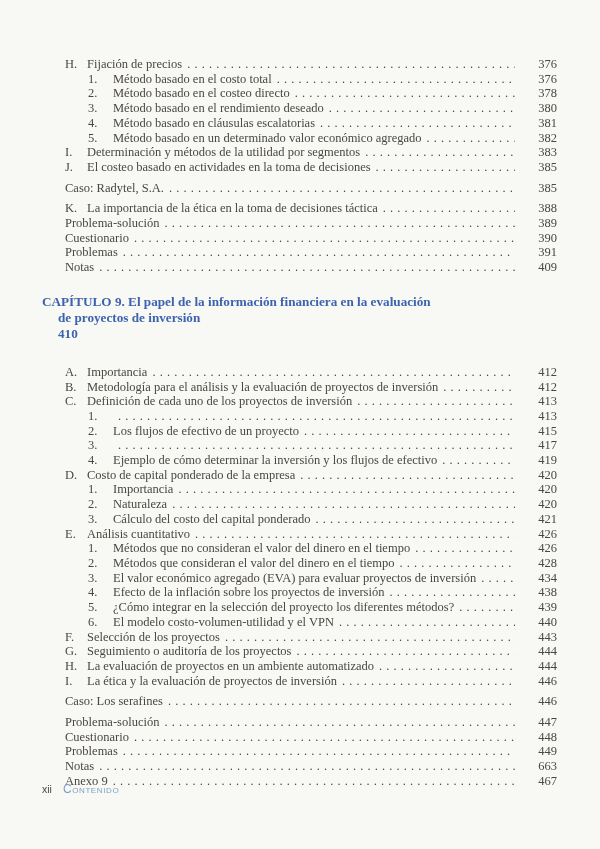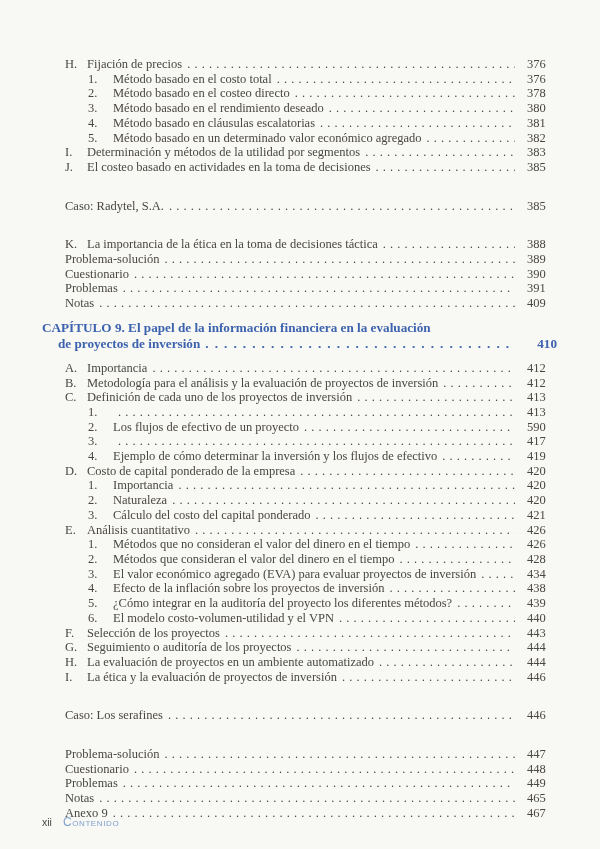--- a/index.html
+++ b/index.html
@@ -16,35 +16,35 @@
   }
   .r-letter,.r-plain{padding-left:23px;}
   .r-number{padding-left:46px;}
   .r-letter .marker{flex:0 0 22px;}
   .r-number .marker{flex:0 0 25px;}
   .label{flex:0 0 auto;}
   .leader{
     flex:1 1 0;min-width:0;overflow:hidden;white-space:nowrap;
     padding-left:5px;margin-right:12px;letter-spacing:.5px;
   }
-  .page-num{flex:0 0 30px;text-align:left;}
-  .gap-s{margin-top:24px;}
+  .page-num{flex:0 0 30px;text-align:right;}
+  .gap-s{margin-top:6px;}
   .chapter{
-    margin-top:9px;
+    margin-top:19px;
     color:var(--accent,#3d63af);font-weight:bold;
     font-size:13.2px;line-height:16px;
   }
-  .chapter .ch-line2{display:flex;align-items:flex-start;padding-left:16px;white-space:nowrap;}
+  .chapter .ch-line2{display:flex;align-items:flex-start;padding-left:16px;white-space:nowrap;flex-direction:column;}
   .chapter .leader{letter-spacing:1.4px;margin-right:12px;}
   .chapter .page-num{flex:0 0 30px;text-align:right;}
   #list-b{margin-top:9px;}
   .footer{
     position:absolute;left:42px;top:782px;
     font-family:"Liberation Sans",sans-serif;
-    display:flex;align-items:baseline;margin-top:33px;
+    display:flex;align-items:baseline;
   }
   .footer .folio{font-size:10.5px;color:var(--ink,#4a4742);margin-right:11px;}
   .footer .section{
     font-variant:small-caps;font-size:12px;letter-spacing:.6px;
     color:var(--footer-blue,#7f9fd0);
   }
 </style>
 </head>
 <body>
 
@@ -163,21 +163,21 @@
         </div>
         <div class="row r-number">
           <span class="marker">1.</span>
           <span class="leader">.&nbsp;.&nbsp;.&nbsp;.&nbsp;.&nbsp;.&nbsp;.&nbsp;.&nbsp;.&nbsp;.&nbsp;.&nbsp;.&nbsp;.&nbsp;.&nbsp;.&nbsp;.&nbsp;.&nbsp;.&nbsp;.&nbsp;.&nbsp;.&nbsp;.&nbsp;.&nbsp;.&nbsp;.&nbsp;.&nbsp;.&nbsp;.&nbsp;.&nbsp;.&nbsp;.&nbsp;.&nbsp;.&nbsp;.&nbsp;.&nbsp;.&nbsp;.&nbsp;.&nbsp;.&nbsp;.&nbsp;.&nbsp;.&nbsp;.&nbsp;.&nbsp;.&nbsp;.&nbsp;.&nbsp;.&nbsp;.&nbsp;.&nbsp;.&nbsp;.&nbsp;.&nbsp;.&nbsp;.&nbsp;.&nbsp;.&nbsp;.&nbsp;.&nbsp;.&nbsp;.&nbsp;.&nbsp;.&nbsp;.&nbsp;.&nbsp;.&nbsp;.&nbsp;.&nbsp;.&nbsp;.&nbsp;.&nbsp;.&nbsp;.&nbsp;.&nbsp;.&nbsp;.&nbsp;.&nbsp;.&nbsp;.&nbsp;.&nbsp;.&nbsp;.&nbsp;.&nbsp;.&nbsp;.&nbsp;.&nbsp;.&nbsp;.&nbsp;.&nbsp;.&nbsp;.&nbsp;.&nbsp;.&nbsp;.&nbsp;.&nbsp;.&nbsp;.&nbsp;.&nbsp;.&nbsp;.&nbsp;.&nbsp;.&nbsp;.&nbsp;.&nbsp;.&nbsp;.&nbsp;.&nbsp;.&nbsp;.&nbsp;.&nbsp;.&nbsp;.&nbsp;.&nbsp;.&nbsp;.&nbsp;.&nbsp;.&nbsp;.&nbsp;.&nbsp;.&nbsp;.&nbsp;.&nbsp;.&nbsp;.&nbsp;.&nbsp;.&nbsp;.&nbsp;.&nbsp;.&nbsp;.&nbsp;.&nbsp;.&nbsp;.&nbsp;.&nbsp;.&nbsp;.&nbsp;.&nbsp;.&nbsp;.&nbsp;.&nbsp;</span>
           <span class="page-num">413</span>
         </div>
         <div class="row r-number">
           <span class="marker">2.</span>
           <span class="label">Los flujos de efectivo de un proyecto</span>
           <span class="leader">.&nbsp;.&nbsp;.&nbsp;.&nbsp;.&nbsp;.&nbsp;.&nbsp;.&nbsp;.&nbsp;.&nbsp;.&nbsp;.&nbsp;.&nbsp;.&nbsp;.&nbsp;.&nbsp;.&nbsp;.&nbsp;.&nbsp;.&nbsp;.&nbsp;.&nbsp;.&nbsp;.&nbsp;.&nbsp;.&nbsp;.&nbsp;.&nbsp;.&nbsp;.&nbsp;.&nbsp;.&nbsp;.&nbsp;.&nbsp;.&nbsp;.&nbsp;.&nbsp;.&nbsp;.&nbsp;.&nbsp;.&nbsp;.&nbsp;.&nbsp;.&nbsp;.&nbsp;.&nbsp;.&nbsp;.&nbsp;.&nbsp;.&nbsp;.&nbsp;.&nbsp;.&nbsp;.&nbsp;.&nbsp;.&nbsp;.&nbsp;.&nbsp;.&nbsp;.&nbsp;.&nbsp;.&nbsp;.&nbsp;.&nbsp;.&nbsp;.&nbsp;.&nbsp;.&nbsp;.&nbsp;.&nbsp;.&nbsp;.&nbsp;.&nbsp;.&nbsp;.&nbsp;.&nbsp;.&nbsp;.&nbsp;.&nbsp;.&nbsp;.&nbsp;.&nbsp;.&nbsp;.&nbsp;.&nbsp;.&nbsp;.&nbsp;.&nbsp;.&nbsp;.&nbsp;.&nbsp;.&nbsp;.&nbsp;.&nbsp;.&nbsp;.&nbsp;.&nbsp;.&nbsp;.&nbsp;.&nbsp;.&nbsp;.&nbsp;.&nbsp;.&nbsp;.&nbsp;.&nbsp;.&nbsp;.&nbsp;.&nbsp;.&nbsp;.&nbsp;.&nbsp;.&nbsp;.&nbsp;.&nbsp;.&nbsp;.&nbsp;.&nbsp;.&nbsp;.&nbsp;.&nbsp;.&nbsp;.&nbsp;.&nbsp;.&nbsp;.&nbsp;.&nbsp;.&nbsp;.&nbsp;.&nbsp;.&nbsp;.&nbsp;.&nbsp;.&nbsp;.&nbsp;.&nbsp;.&nbsp;.&nbsp;.&nbsp;.&nbsp;</span>
-          <span class="page-num">590</span>
+          <span class="page-num">415</span>
         </div>
         <div class="row r-number">
           <span class="marker">3.</span>
           <span class="leader">.&nbsp;.&nbsp;.&nbsp;.&nbsp;.&nbsp;.&nbsp;.&nbsp;.&nbsp;.&nbsp;.&nbsp;.&nbsp;.&nbsp;.&nbsp;.&nbsp;.&nbsp;.&nbsp;.&nbsp;.&nbsp;.&nbsp;.&nbsp;.&nbsp;.&nbsp;.&nbsp;.&nbsp;.&nbsp;.&nbsp;.&nbsp;.&nbsp;.&nbsp;.&nbsp;.&nbsp;.&nbsp;.&nbsp;.&nbsp;.&nbsp;.&nbsp;.&nbsp;.&nbsp;.&nbsp;.&nbsp;.&nbsp;.&nbsp;.&nbsp;.&nbsp;.&nbsp;.&nbsp;.&nbsp;.&nbsp;.&nbsp;.&nbsp;.&nbsp;.&nbsp;.&nbsp;.&nbsp;.&nbsp;.&nbsp;.&nbsp;.&nbsp;.&nbsp;.&nbsp;.&nbsp;.&nbsp;.&nbsp;.&nbsp;.&nbsp;.&nbsp;.&nbsp;.&nbsp;.&nbsp;.&nbsp;.&nbsp;.&nbsp;.&nbsp;.&nbsp;.&nbsp;.&nbsp;.&nbsp;.&nbsp;.&nbsp;.&nbsp;.&nbsp;.&nbsp;.&nbsp;.&nbsp;.&nbsp;.&nbsp;.&nbsp;.&nbsp;.&nbsp;.&nbsp;.&nbsp;.&nbsp;.&nbsp;.&nbsp;.&nbsp;.&nbsp;.&nbsp;.&nbsp;.&nbsp;.&nbsp;.&nbsp;.&nbsp;.&nbsp;.&nbsp;.&nbsp;.&nbsp;.&nbsp;.&nbsp;.&nbsp;.&nbsp;.&nbsp;.&nbsp;.&nbsp;.&nbsp;.&nbsp;.&nbsp;.&nbsp;.&nbsp;.&nbsp;.&nbsp;.&nbsp;.&nbsp;.&nbsp;.&nbsp;.&nbsp;.&nbsp;.&nbsp;.&nbsp;.&nbsp;.&nbsp;.&nbsp;.&nbsp;.&nbsp;.&nbsp;.&nbsp;.&nbsp;.&nbsp;.&nbsp;.&nbsp;.&nbsp;</span>
           <span class="page-num">417</span>
         </div>
         <div class="row r-number">
           <span class="marker">4.</span>
           <span class="label">Ejemplo de cómo determinar la inversión y los flujos de efectivo</span>
           <span class="leader">.&nbsp;.&nbsp;.&nbsp;.&nbsp;.&nbsp;.&nbsp;.&nbsp;.&nbsp;.&nbsp;.&nbsp;.&nbsp;.&nbsp;.&nbsp;.&nbsp;.&nbsp;.&nbsp;.&nbsp;.&nbsp;.&nbsp;.&nbsp;.&nbsp;.&nbsp;.&nbsp;.&nbsp;.&nbsp;.&nbsp;.&nbsp;.&nbsp;.&nbsp;.&nbsp;.&nbsp;.&nbsp;.&nbsp;.&nbsp;.&nbsp;.&nbsp;.&nbsp;.&nbsp;.&nbsp;.&nbsp;.&nbsp;.&nbsp;.&nbsp;.&nbsp;.&nbsp;.&nbsp;.&nbsp;.&nbsp;.&nbsp;.&nbsp;.&nbsp;.&nbsp;.&nbsp;.&nbsp;.&nbsp;.&nbsp;.&nbsp;.&nbsp;.&nbsp;.&nbsp;.&nbsp;.&nbsp;.&nbsp;.&nbsp;.&nbsp;.&nbsp;.&nbsp;.&nbsp;.&nbsp;.&nbsp;.&nbsp;.&nbsp;.&nbsp;.&nbsp;.&nbsp;.&nbsp;.&nbsp;.&nbsp;.&nbsp;.&nbsp;.&nbsp;.&nbsp;.&nbsp;.&nbsp;.&nbsp;.&nbsp;.&nbsp;.&nbsp;.&nbsp;.&nbsp;.&nbsp;.&nbsp;.&nbsp;.&nbsp;.&nbsp;.&nbsp;.&nbsp;.&nbsp;.&nbsp;.&nbsp;.&nbsp;.&nbsp;.&nbsp;.&nbsp;.&nbsp;.&nbsp;.&nbsp;.&nbsp;.&nbsp;.&nbsp;.&nbsp;.&nbsp;.&nbsp;.&nbsp;.&nbsp;.&nbsp;.&nbsp;.&nbsp;.&nbsp;.&nbsp;.&nbsp;.&nbsp;.&nbsp;.&nbsp;.&nbsp;.&nbsp;.&nbsp;.&nbsp;.&nbsp;.&nbsp;.&nbsp;.&nbsp;.&nbsp;.&nbsp;.&nbsp;.&nbsp;.&nbsp;.&nbsp;.&nbsp;.&nbsp;</span>
@@ -232,21 +232,21 @@
           <span class="page-num">434</span>
         </div>
         <div class="row r-number">
           <span class="marker">4.</span>
           <span class="label">Efecto de la inflación sobre los proyectos de inversión</span>
           <span class="leader">.&nbsp;.&nbsp;.&nbsp;.&nbsp;.&nbsp;.&nbsp;.&nbsp;.&nbsp;.&nbsp;.&nbsp;.&nbsp;.&nbsp;.&nbsp;.&nbsp;.&nbsp;.&nbsp;.&nbsp;.&nbsp;.&nbsp;.&nbsp;.&nbsp;.&nbsp;.&nbsp;.&nbsp;.&nbsp;.&nbsp;.&nbsp;.&nbsp;.&nbsp;.&nbsp;.&nbsp;.&nbsp;.&nbsp;.&nbsp;.&nbsp;.&nbsp;.&nbsp;.&nbsp;.&nbsp;.&nbsp;.&nbsp;.&nbsp;.&nbsp;.&nbsp;.&nbsp;.&nbsp;.&nbsp;.&nbsp;.&nbsp;.&nbsp;.&nbsp;.&nbsp;.&nbsp;.&nbsp;.&nbsp;.&nbsp;.&nbsp;.&nbsp;.&nbsp;.&nbsp;.&nbsp;.&nbsp;.&nbsp;.&nbsp;.&nbsp;.&nbsp;.&nbsp;.&nbsp;.&nbsp;.&nbsp;.&nbsp;.&nbsp;.&nbsp;.&nbsp;.&nbsp;.&nbsp;.&nbsp;.&nbsp;.&nbsp;.&nbsp;.&nbsp;.&nbsp;.&nbsp;.&nbsp;.&nbsp;.&nbsp;.&nbsp;.&nbsp;.&nbsp;.&nbsp;.&nbsp;.&nbsp;.&nbsp;.&nbsp;.&nbsp;.&nbsp;.&nbsp;.&nbsp;.&nbsp;.&nbsp;.&nbsp;.&nbsp;.&nbsp;.&nbsp;.&nbsp;.&nbsp;.&nbsp;.&nbsp;.&nbsp;.&nbsp;.&nbsp;.&nbsp;.&nbsp;.&nbsp;.&nbsp;.&nbsp;.&nbsp;.&nbsp;.&nbsp;.&nbsp;.&nbsp;.&nbsp;.&nbsp;.&nbsp;.&nbsp;.&nbsp;.&nbsp;.&nbsp;.&nbsp;.&nbsp;.&nbsp;.&nbsp;.&nbsp;.&nbsp;.&nbsp;.&nbsp;.&nbsp;.&nbsp;.&nbsp;.&nbsp;</span>
           <span class="page-num">438</span>
         </div>
         <div class="row r-number">
           <span class="marker">5.</span>
-          <span class="label">¿Cómo integrar en la auditoría del proyecto los diferentes métodos?</span>
+          <span class="label">¿Cómo integrar en la selección del proyecto los diferentes métodos?</span>
           <span class="leader">.&nbsp;.&nbsp;.&nbsp;.&nbsp;.&nbsp;.&nbsp;.&nbsp;.&nbsp;.&nbsp;.&nbsp;.&nbsp;.&nbsp;.&nbsp;.&nbsp;.&nbsp;.&nbsp;.&nbsp;.&nbsp;.&nbsp;.&nbsp;.&nbsp;.&nbsp;.&nbsp;.&nbsp;.&nbsp;.&nbsp;.&nbsp;.&nbsp;.&nbsp;.&nbsp;.&nbsp;.&nbsp;.&nbsp;.&nbsp;.&nbsp;.&nbsp;.&nbsp;.&nbsp;.&nbsp;.&nbsp;.&nbsp;.&nbsp;.&nbsp;.&nbsp;.&nbsp;.&nbsp;.&nbsp;.&nbsp;.&nbsp;.&nbsp;.&nbsp;.&nbsp;.&nbsp;.&nbsp;.&nbsp;.&nbsp;.&nbsp;.&nbsp;.&nbsp;.&nbsp;.&nbsp;.&nbsp;.&nbsp;.&nbsp;.&nbsp;.&nbsp;.&nbsp;.&nbsp;.&nbsp;.&nbsp;.&nbsp;.&nbsp;.&nbsp;.&nbsp;.&nbsp;.&nbsp;.&nbsp;.&nbsp;.&nbsp;.&nbsp;.&nbsp;.&nbsp;.&nbsp;.&nbsp;.&nbsp;.&nbsp;.&nbsp;.&nbsp;.&nbsp;.&nbsp;.&nbsp;.&nbsp;.&nbsp;.&nbsp;.&nbsp;.&nbsp;.&nbsp;.&nbsp;.&nbsp;.&nbsp;.&nbsp;.&nbsp;.&nbsp;.&nbsp;.&nbsp;.&nbsp;.&nbsp;.&nbsp;.&nbsp;.&nbsp;.&nbsp;.&nbsp;.&nbsp;.&nbsp;.&nbsp;.&nbsp;.&nbsp;.&nbsp;.&nbsp;.&nbsp;.&nbsp;.&nbsp;.&nbsp;.&nbsp;.&nbsp;.&nbsp;.&nbsp;.&nbsp;.&nbsp;.&nbsp;.&nbsp;.&nbsp;.&nbsp;.&nbsp;.&nbsp;.&nbsp;.&nbsp;.&nbsp;.&nbsp;.&nbsp;</span>
           <span class="page-num">439</span>
         </div>
         <div class="row r-number">
           <span class="marker">6.</span>
           <span class="label">El modelo costo-volumen-utilidad y el VPN</span>
           <span class="leader">.&nbsp;.&nbsp;.&nbsp;.&nbsp;.&nbsp;.&nbsp;.&nbsp;.&nbsp;.&nbsp;.&nbsp;.&nbsp;.&nbsp;.&nbsp;.&nbsp;.&nbsp;.&nbsp;.&nbsp;.&nbsp;.&nbsp;.&nbsp;.&nbsp;.&nbsp;.&nbsp;.&nbsp;.&nbsp;.&nbsp;.&nbsp;.&nbsp;.&nbsp;.&nbsp;.&nbsp;.&nbsp;.&nbsp;.&nbsp;.&nbsp;.&nbsp;.&nbsp;.&nbsp;.&nbsp;.&nbsp;.&nbsp;.&nbsp;.&nbsp;.&nbsp;.&nbsp;.&nbsp;.&nbsp;.&nbsp;.&nbsp;.&nbsp;.&nbsp;.&nbsp;.&nbsp;.&nbsp;.&nbsp;.&nbsp;.&nbsp;.&nbsp;.&nbsp;.&nbsp;.&nbsp;.&nbsp;.&nbsp;.&nbsp;.&nbsp;.&nbsp;.&nbsp;.&nbsp;.&nbsp;.&nbsp;.&nbsp;.&nbsp;.&nbsp;.&nbsp;.&nbsp;.&nbsp;.&nbsp;.&nbsp;.&nbsp;.&nbsp;.&nbsp;.&nbsp;.&nbsp;.&nbsp;.&nbsp;.&nbsp;.&nbsp;.&nbsp;.&nbsp;.&nbsp;.&nbsp;.&nbsp;.&nbsp;.&nbsp;.&nbsp;.&nbsp;.&nbsp;.&nbsp;.&nbsp;.&nbsp;.&nbsp;.&nbsp;.&nbsp;.&nbsp;.&nbsp;.&nbsp;.&nbsp;.&nbsp;.&nbsp;.&nbsp;.&nbsp;.&nbsp;.&nbsp;.&nbsp;.&nbsp;.&nbsp;.&nbsp;.&nbsp;.&nbsp;.&nbsp;.&nbsp;.&nbsp;.&nbsp;.&nbsp;.&nbsp;.&nbsp;.&nbsp;.&nbsp;.&nbsp;.&nbsp;.&nbsp;.&nbsp;.&nbsp;.&nbsp;.&nbsp;.&nbsp;.&nbsp;.&nbsp;.&nbsp;.&nbsp;</span>
           <span class="page-num">440</span>
         </div>
         <div class="row r-letter">
@@ -289,21 +289,21 @@
           <span class="page-num">448</span>
         </div>
         <div class="row r-plain">
           <span class="label">Problemas</span>
           <span class="leader">.&nbsp;.&nbsp;.&nbsp;.&nbsp;.&nbsp;.&nbsp;.&nbsp;.&nbsp;.&nbsp;.&nbsp;.&nbsp;.&nbsp;.&nbsp;.&nbsp;.&nbsp;.&nbsp;.&nbsp;.&nbsp;.&nbsp;.&nbsp;.&nbsp;.&nbsp;.&nbsp;.&nbsp;.&nbsp;.&nbsp;.&nbsp;.&nbsp;.&nbsp;.&nbsp;.&nbsp;.&nbsp;.&nbsp;.&nbsp;.&nbsp;.&nbsp;.&nbsp;.&nbsp;.&nbsp;.&nbsp;.&nbsp;.&nbsp;.&nbsp;.&nbsp;.&nbsp;.&nbsp;.&nbsp;.&nbsp;.&nbsp;.&nbsp;.&nbsp;.&nbsp;.&nbsp;.&nbsp;.&nbsp;.&nbsp;.&nbsp;.&nbsp;.&nbsp;.&nbsp;.&nbsp;.&nbsp;.&nbsp;.&nbsp;.&nbsp;.&nbsp;.&nbsp;.&nbsp;.&nbsp;.&nbsp;.&nbsp;.&nbsp;.&nbsp;.&nbsp;.&nbsp;.&nbsp;.&nbsp;.&nbsp;.&nbsp;.&nbsp;.&nbsp;.&nbsp;.&nbsp;.&nbsp;.&nbsp;.&nbsp;.&nbsp;.&nbsp;.&nbsp;.&nbsp;.&nbsp;.&nbsp;.&nbsp;.&nbsp;.&nbsp;.&nbsp;.&nbsp;.&nbsp;.&nbsp;.&nbsp;.&nbsp;.&nbsp;.&nbsp;.&nbsp;.&nbsp;.&nbsp;.&nbsp;.&nbsp;.&nbsp;.&nbsp;.&nbsp;.&nbsp;.&nbsp;.&nbsp;.&nbsp;.&nbsp;.&nbsp;.&nbsp;.&nbsp;.&nbsp;.&nbsp;.&nbsp;.&nbsp;.&nbsp;.&nbsp;.&nbsp;.&nbsp;.&nbsp;.&nbsp;.&nbsp;.&nbsp;.&nbsp;.&nbsp;.&nbsp;.&nbsp;.&nbsp;.&nbsp;.&nbsp;.&nbsp;.&nbsp;</span>
           <span class="page-num">449</span>
         </div>
         <div class="row r-plain">
           <span class="label">Notas</span>
           <span class="leader">.&nbsp;.&nbsp;.&nbsp;.&nbsp;.&nbsp;.&nbsp;.&nbsp;.&nbsp;.&nbsp;.&nbsp;.&nbsp;.&nbsp;.&nbsp;.&nbsp;.&nbsp;.&nbsp;.&nbsp;.&nbsp;.&nbsp;.&nbsp;.&nbsp;.&nbsp;.&nbsp;.&nbsp;.&nbsp;.&nbsp;.&nbsp;.&nbsp;.&nbsp;.&nbsp;.&nbsp;.&nbsp;.&nbsp;.&nbsp;.&nbsp;.&nbsp;.&nbsp;.&nbsp;.&nbsp;.&nbsp;.&nbsp;.&nbsp;.&nbsp;.&nbsp;.&nbsp;.&nbsp;.&nbsp;.&nbsp;.&nbsp;.&nbsp;.&nbsp;.&nbsp;.&nbsp;.&nbsp;.&nbsp;.&nbsp;.&nbsp;.&nbsp;.&nbsp;.&nbsp;.&nbsp;.&nbsp;.&nbsp;.&nbsp;.&nbsp;.&nbsp;.&nbsp;.&nbsp;.&nbsp;.&nbsp;.&nbsp;.&nbsp;.&nbsp;.&nbsp;.&nbsp;.&nbsp;.&nbsp;.&nbsp;.&nbsp;.&nbsp;.&nbsp;.&nbsp;.&nbsp;.&nbsp;.&nbsp;.&nbsp;.&nbsp;.&nbsp;.&nbsp;.&nbsp;.&nbsp;.&nbsp;.&nbsp;.&nbsp;.&nbsp;.&nbsp;.&nbsp;.&nbsp;.&nbsp;.&nbsp;.&nbsp;.&nbsp;.&nbsp;.&nbsp;.&nbsp;.&nbsp;.&nbsp;.&nbsp;.&nbsp;.&nbsp;.&nbsp;.&nbsp;.&nbsp;.&nbsp;.&nbsp;.&nbsp;.&nbsp;.&nbsp;.&nbsp;.&nbsp;.&nbsp;.&nbsp;.&nbsp;.&nbsp;.&nbsp;.&nbsp;.&nbsp;.&nbsp;.&nbsp;.&nbsp;.&nbsp;.&nbsp;.&nbsp;.&nbsp;.&nbsp;.&nbsp;.&nbsp;.&nbsp;.&nbsp;.&nbsp;</span>
-          <span class="page-num">465</span>
+          <span class="page-num">663</span>
         </div>
         <div class="row r-plain">
           <span class="label">Anexo 9</span>
           <span class="leader">.&nbsp;.&nbsp;.&nbsp;.&nbsp;.&nbsp;.&nbsp;.&nbsp;.&nbsp;.&nbsp;.&nbsp;.&nbsp;.&nbsp;.&nbsp;.&nbsp;.&nbsp;.&nbsp;.&nbsp;.&nbsp;.&nbsp;.&nbsp;.&nbsp;.&nbsp;.&nbsp;.&nbsp;.&nbsp;.&nbsp;.&nbsp;.&nbsp;.&nbsp;.&nbsp;.&nbsp;.&nbsp;.&nbsp;.&nbsp;.&nbsp;.&nbsp;.&nbsp;.&nbsp;.&nbsp;.&nbsp;.&nbsp;.&nbsp;.&nbsp;.&nbsp;.&nbsp;.&nbsp;.&nbsp;.&nbsp;.&nbsp;.&nbsp;.&nbsp;.&nbsp;.&nbsp;.&nbsp;.&nbsp;.&nbsp;.&nbsp;.&nbsp;.&nbsp;.&nbsp;.&nbsp;.&nbsp;.&nbsp;.&nbsp;.&nbsp;.&nbsp;.&nbsp;.&nbsp;.&nbsp;.&nbsp;.&nbsp;.&nbsp;.&nbsp;.&nbsp;.&nbsp;.&nbsp;.&nbsp;.&nbsp;.&nbsp;.&nbsp;.&nbsp;.&nbsp;.&nbsp;.&nbsp;.&nbsp;.&nbsp;.&nbsp;.&nbsp;.&nbsp;.&nbsp;.&nbsp;.&nbsp;.&nbsp;.&nbsp;.&nbsp;.&nbsp;.&nbsp;.&nbsp;.&nbsp;.&nbsp;.&nbsp;.&nbsp;.&nbsp;.&nbsp;.&nbsp;.&nbsp;.&nbsp;.&nbsp;.&nbsp;.&nbsp;.&nbsp;.&nbsp;.&nbsp;.&nbsp;.&nbsp;.&nbsp;.&nbsp;.&nbsp;.&nbsp;.&nbsp;.&nbsp;.&nbsp;.&nbsp;.&nbsp;.&nbsp;.&nbsp;.&nbsp;.&nbsp;.&nbsp;.&nbsp;.&nbsp;.&nbsp;.&nbsp;.&nbsp;.&nbsp;.&nbsp;.&nbsp;.&nbsp;.&nbsp;.&nbsp;</span>
           <span class="page-num">467</span>
         </div>
       </div>
 
   </div>
 

